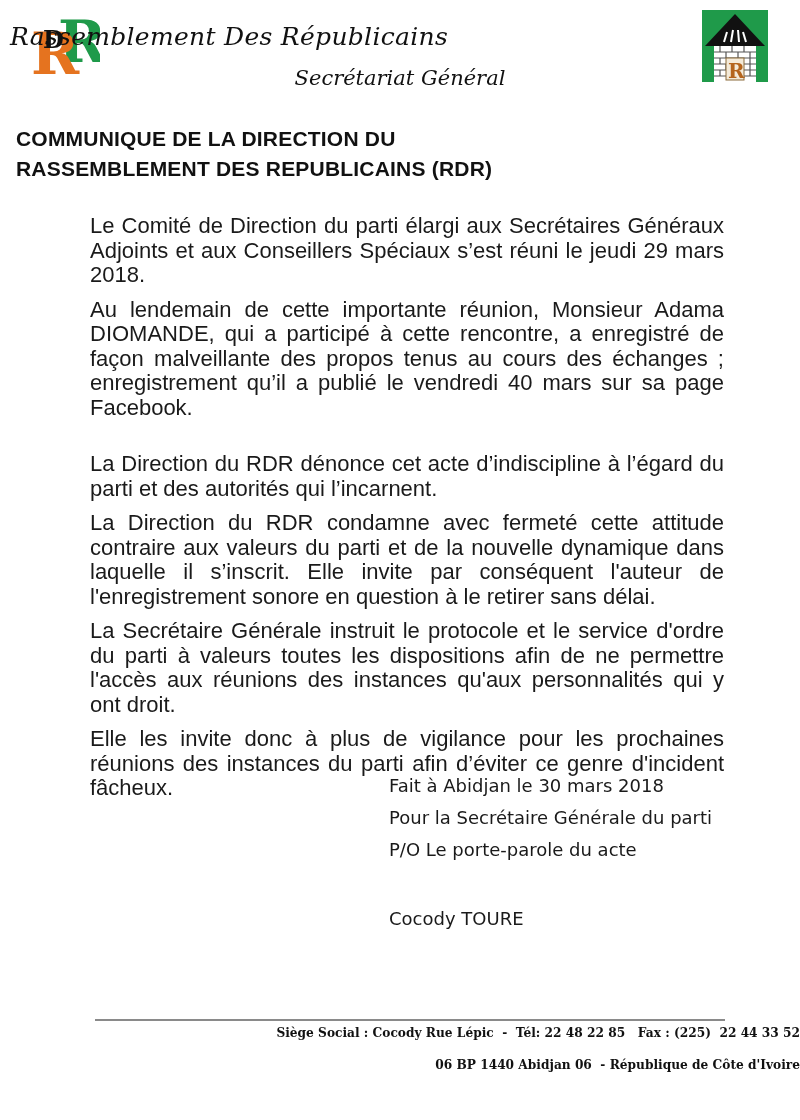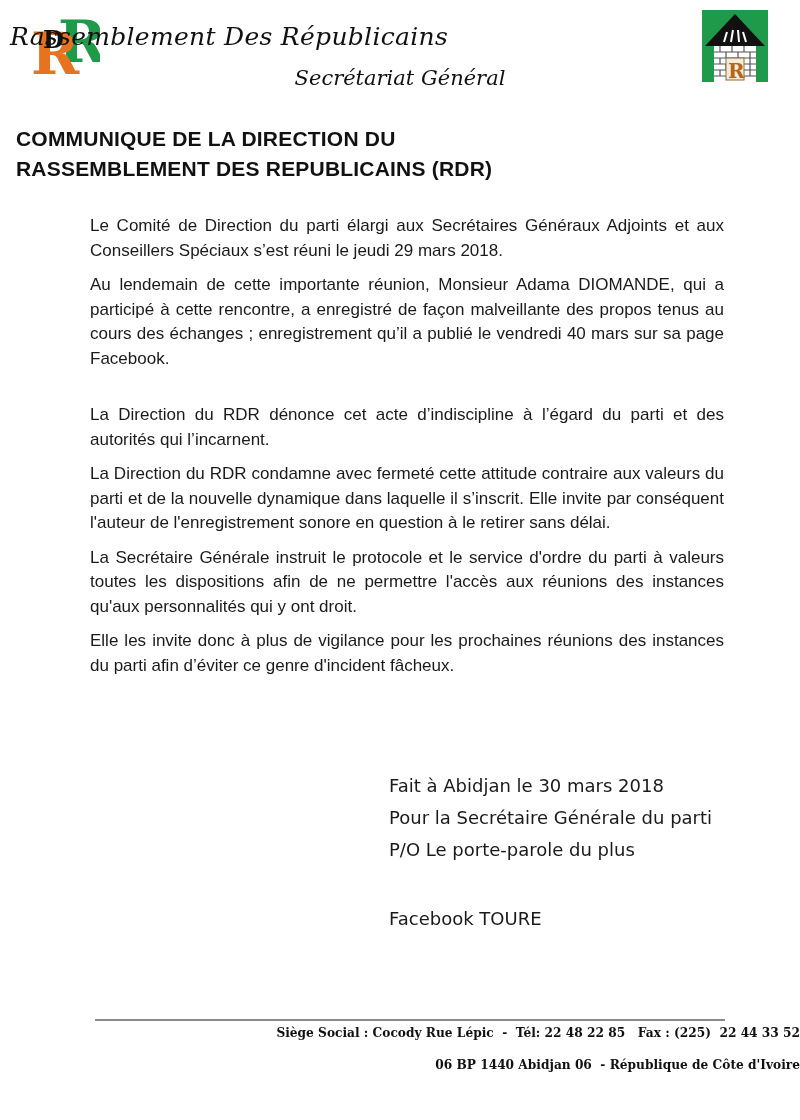--- a/index.html
+++ b/index.html
@@ -21,21 +21,21 @@
     
     .title {
       position: absolute; left: 0; width: 800px; top: 124px; 
       font-family: "Liberation Sans", sans-serif; font-weight: bold; font-size: 21px; line-height: 30px;
       letter-spacing: 0.2px; padding-left: 16px; box-sizing: border-box;
     }
 
     
     .body {
       position: absolute; left: 90px; width: 634px; top: 214px;
-      font-family: "Liberation Sans", sans-serif; font-size: 17px; line-height: 24.5px;
+      font-family: "Liberation Sans", sans-serif; font-size: 22px; line-height: 24.5px;
       text-align: justify; color: #1a1a1a;
     }
     .body p { margin: 0 0 10px 0; }
     .body p.gap { margin-top: 32px; }
 
     
     .sign {
       position: absolute; left: 389px; top: 770px;
       font-family: "DejaVu Sans", sans-serif; font-size: 18px; color: #1a1a1a;
     }
@@ -116,21 +116,21 @@
     <p>Au lendemain de cette importante réunion, Monsieur Adama DIOMANDE, qui a participé à cette rencontre, a enregistré de façon malveillante des propos tenus au cours des échanges ; enregistrement qu’il a publié le vendredi 40 mars sur sa page Facebook.</p>
     <p class="gap">La Direction du RDR dénonce cet acte d’indiscipline à l’égard du parti et des autorités qui l’incarnent.</p>
     <p>La Direction du RDR condamne avec fermeté cette attitude contraire aux valeurs du parti et de la nouvelle dynamique dans laquelle il s’inscrit. Elle invite par conséquent l'auteur de l'enregistrement sonore en question à le retirer sans délai.</p>
     <p>La Secrétaire Générale instruit le protocole et le service d'ordre du parti à valeurs toutes les dispositions afin de ne permettre l'accès aux réunions des instances qu'aux personnalités qui y ont droit.</p>
     <p>Elle les invite donc à plus de vigilance pour les prochaines réunions des instances du parti afin d’éviter ce genre d'incident fâcheux.</p>
   </div>
 
   <div class="sign">
     <div>Fait à  Abidjan le 30 mars 2018</div>
     <div>Pour la Secrétaire Générale du parti</div>
-    <div>P/O Le porte-parole du plus</div>
-    <div class="name">Facebook TOURE</div>
+    <div>P/O Le porte-parole du acte</div>
+    <div class="name">Cocody TOURE</div>
   </div>
 
   <div class="footer-rule"></div>
   <div class="footer-line footer-1">Siège Social : Cocody Rue Lépic  -  Tél: 22 48 22 85   Fax : (225)  22 44 33 52</div>
   <div class="footer-line footer-2">06 BP 1440 Abidjan 06  - République de Côte d'Ivoire</div>
 
 </div>
 
 </body></html>

